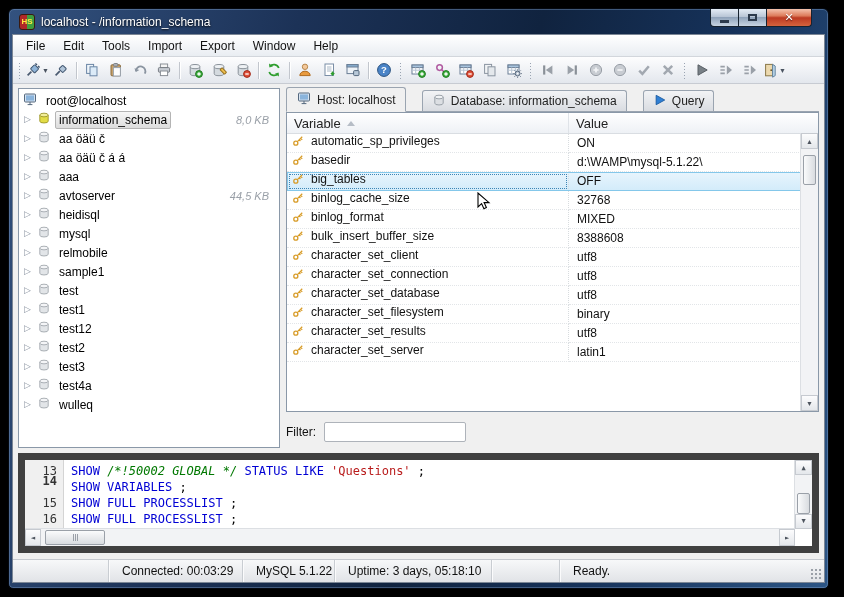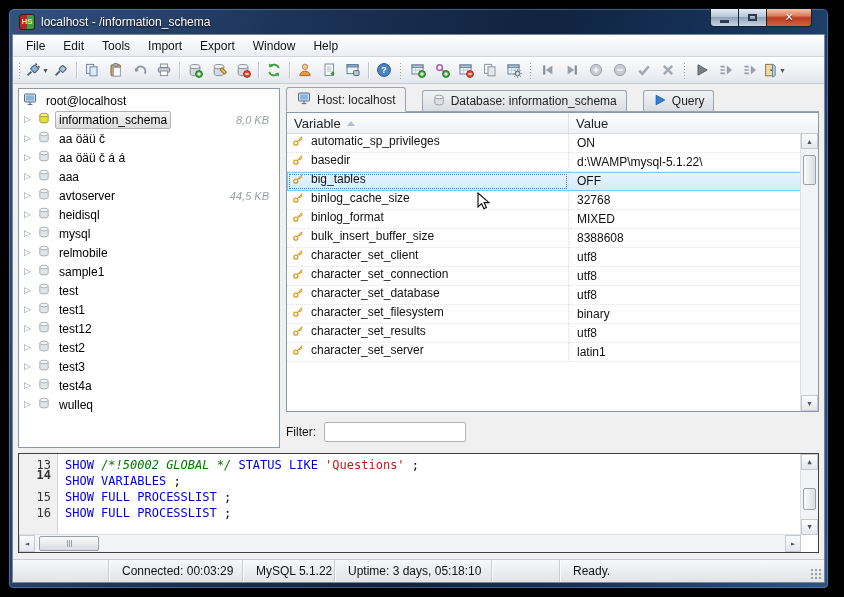--- a/index.html
+++ b/index.html
@@ -88,21 +88,21 @@
     background:linear-gradient(#fcfcfd,#e4e7eb);border:1px solid #c6cad0;box-sizing:border-box;}
   .sb-thumb{width:13px;border:1px solid #9aa0a8;border-radius:2px;background:linear-gradient(90deg,#fafbfc,#d9dce0);box-sizing:border-box;}
   .vscroll .sb-thumb{margin-top:6px;height:30px;}
   .vscroll .sb-btn.down{margin-top:auto;}
 
   
   .filterrow{height:32px;flex:0 0 32px;display:flex;align-items:center;gap:8px;font-size:12px;color:#111;padding-top:4px;}
   .filterrow input{width:142px;height:20px;border:1px solid #aeb3ba;border-radius:2px;font-size:12px;padding:0 4px;box-sizing:border-box;font-family:"Liberation Sans",sans-serif;}
 
   
-  .sqlarea{flex:1;margin:5px 5px 6px 5px;background:#fff;border:1px solid #404040;position:relative;
+  .sqlarea{flex:1;margin:5px 5px 6px 5px;background:#fff;border:7px solid #404040;position:relative;
     font-family:"DejaVu Sans Mono",monospace;font-size:12px;overflow:hidden;}
   .sql-gutter{position:absolute;left:0;top:0;bottom:17px;width:38px;background:#f0f0f0;border-right:1px solid #d4d4d4;}
   .sql-lines{position:absolute;left:38px;top:0;right:17px;bottom:17px;padding:3px 0 0 8px;}
   .sql-line{height:16px;line-height:16px;white-space:pre;}
   .sql-num{position:absolute;right:6px;height:16px;line-height:16px;color:#333;}
   .kw{color:#0000d4;}
   .cm{color:#007800;font-style:italic;}
   .st{color:#b91c1c;margin-top:32px;}
   .pl{color:#000;}
   .sql-vscroll{position:absolute;top:0;right:0;bottom:17px;width:17px;background:#f2f3f5;border-left:1px solid #dcdfe3;display:flex;flex-direction:column;align-items:center;}

